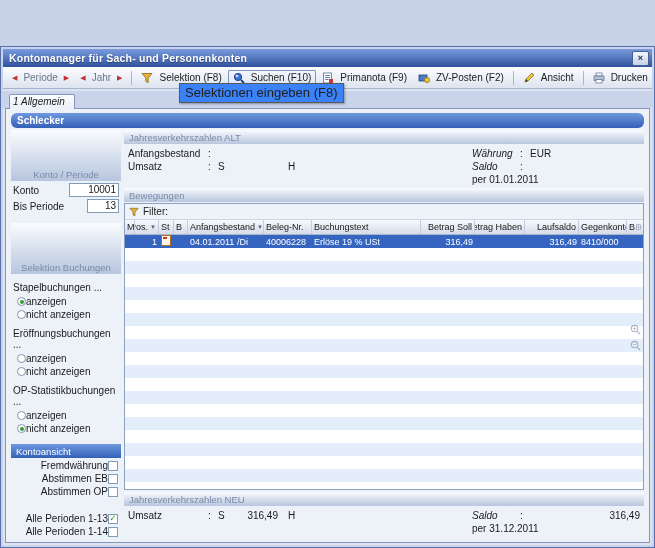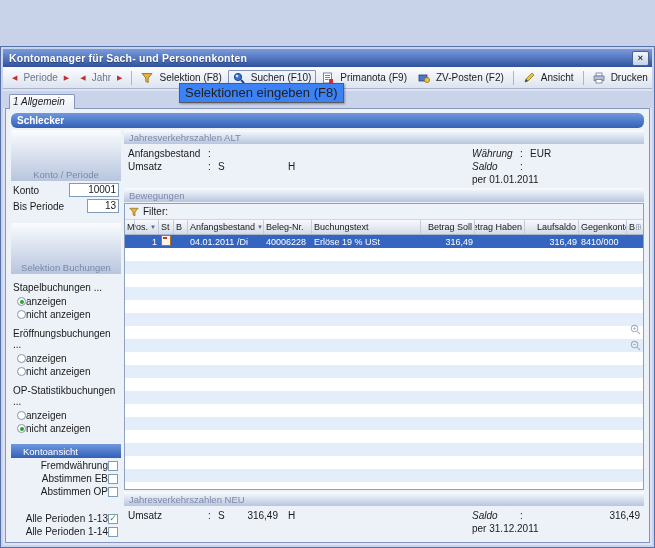--- a/index.html
+++ b/index.html
@@ -38,21 +38,21 @@
   .content{flex:1;margin:0 4px 4px 4px;border:1px solid #8595bd;background:#edf1f8;
     padding:4px 5px 5px 5px;display:flex;flex-direction:column;min-height:0;position:relative;z-index:1;}
   .account-bar{height:13px;background:linear-gradient(#6f98de,#3360b8);color:#fff;font-weight:bold;
     padding:1px 6px;margin-bottom:2px;display:flex;align-items:center;border-radius:6px;}
   .cols{flex:1;display:flex;gap:3px;min-height:0;}
   
   .sec-light{height:12px;background:linear-gradient(#fafcfe,#b7c5de);color:#7b89a6;
     font-size:9.5px;padding:1px 5px;display:flex;align-items:center;}
   .sec-light.right{justify-content:flex-end;}
   .sec-blue{height:12px;background:linear-gradient(#6f98de,#3360b8);color:#fff;
-    font-size:9.5px;padding:1px 12px;display:flex;align-items:center;}
+    font-size:9.5px;padding:1px 5px;display:flex;align-items:center;}
   
   .left{width:110px;flex:none;display:flex;flex-direction:column;}
   .frow{display:flex;justify-content:space-between;align-items:center;padding:2px 2px 0 2px;}
   .inputbox{background:#fff;border:1px solid #7f9db9;height:12px;line-height:12px;
     text-align:right;padding:0 2px;}
   .w44{width:44px;} .w26{width:26px;}
   .grp-label{padding:8px 2px 1px 2px;}
   .radio-row{display:flex;align-items:center;padding:2px 2px 0 6px;}
   .radio{width:9px;height:9px;border:1px solid #8494ac;border-radius:50%;background:#fff;
     box-sizing:border-box;position:relative;flex:none;}

